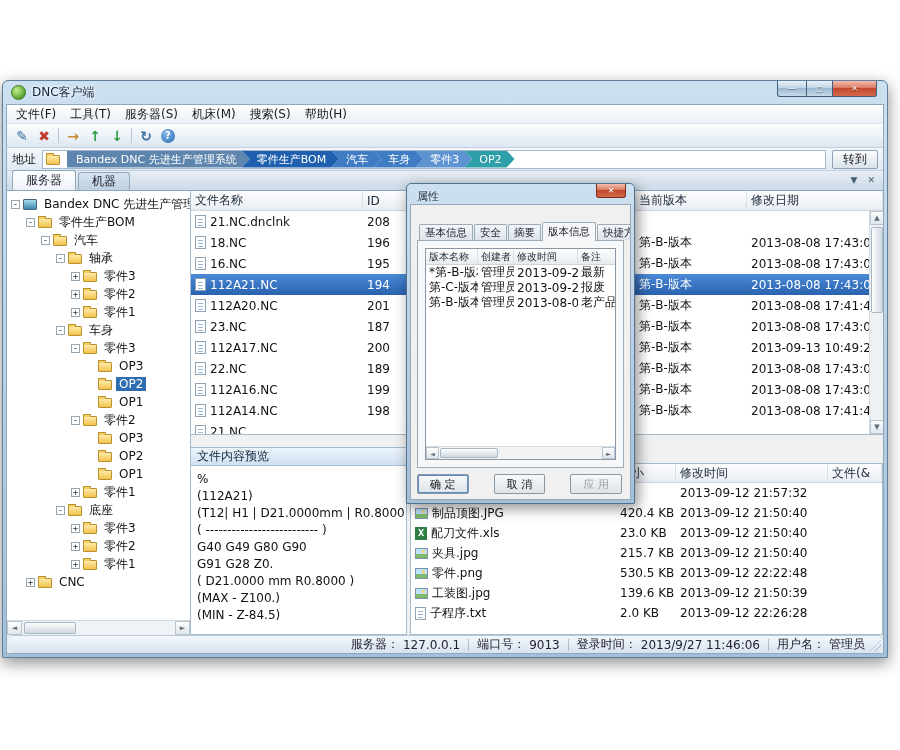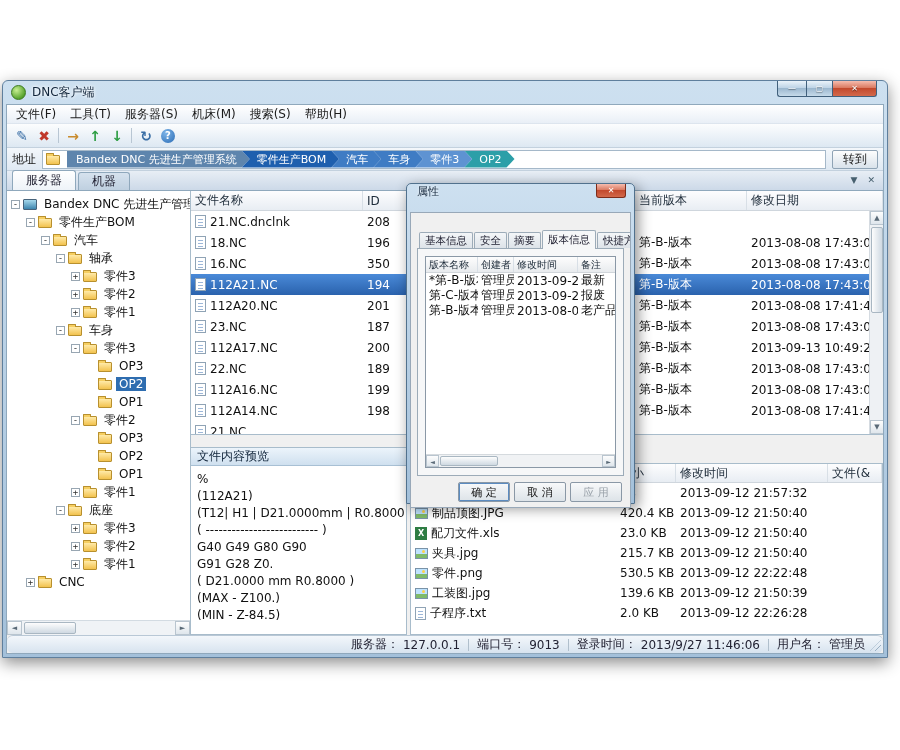--- a/index.html
+++ b/index.html
@@ -111,21 +111,21 @@
   .sb-label{margin-right:4px;white-space:nowrap;}
   .sb-value{white-space:nowrap;text-align:right;}
   .sb-sep{width:1px;height:12px;background:#b0bfcc;margin:0 8px;}
   .grip{position:absolute;right:2px;bottom:2px;width:11px;height:11px;
     background:repeating-linear-gradient(135deg,transparent 0 3px,#9ab0c4 3px 4px);clip-path:polygon(100% 0,100% 100%,0 100%);}
 
   
   .dialog{position:absolute;left:403px;top:102px;width:229px;height:321px;z-index:40;
     background:linear-gradient(#cde0f0,#a3c0da);border:1px solid #51718d;border-radius:5px 5px 0 0;
     box-shadow:3px 4px 14px rgba(0,0,0,.45);padding:0 3px 3px;}
-  .dlg-titlebar{height:28px;display:flex;align-items:flex-start;padding-left:7px;position:relative;}
+  .dlg-titlebar{height:20px;display:flex;align-items:flex-end;padding-left:7px;position:relative;}
   .dlg-title{font-size:11px;color:#10243a;text-shadow:0 0 3px #fff;}
   .dlg-close{position:absolute;right:5px;top:0;width:30px;height:14px;border:1px solid #7d2c1a;border-top:none;border-radius:0 0 3px 3px;
     background:linear-gradient(#f6bcae 0%,#da7a62 45%,#c34a2e 50%,#d3694b 100%);color:#fff;font-size:8px;display:flex;align-items:center;justify-content:center;}
   .dlg-body{height:calc(100% - 20px);background:#f0f0f0;border:1px solid #98a8b8;padding:6px 6px 4px;display:flex;flex-direction:column;overflow:hidden;}
   .dlg-tabs{height:19px;flex:none;display:flex;align-items:flex-end;padding-left:2px;position:relative;z-index:2;margin-top:10px;}
   .dlg-tab{height:16px;display:flex;align-items:center;font-size:10.5px;color:#223;padding:0 5px;margin-right:1px;white-space:nowrap;
     border:1px solid #9cabb8;border-bottom:none;border-radius:2px 2px 0 0;background:linear-gradient(#f4f6f8,#dde3e9);}
   .dlg-tab.active{height:19px;background:#f6f7f8;margin-bottom:-1px;}
   .dlg-page{flex:1;border:1px solid #9cabb8;background:#f6f7f8;padding:7px;display:flex;flex-direction:column;min-height:0;}
   .ver-list{flex:1;border:1px solid #8a98a6;background:#fff;position:relative;display:flex;flex-direction:column;overflow:hidden;}
@@ -134,21 +134,21 @@
   .vl-row{height:15px;display:flex;align-items:center;font-size:12px;color:#111;white-space:nowrap;}
   .vl-row .rcell{padding:0 3px;}
   .c-vname{width:52px;flex:none;}
   .c-creator{width:36px;flex:none;}
   .c-mtime{width:64px;flex:none;}
   .c-remark{width:70px;flex:none;}
   .vl-hscroll{position:absolute;left:0;right:0;bottom:0;height:13px;background:#f0f2f4;border-top:1px solid #d5dade;display:flex;align-items:center;}
   .vl-hscroll .sc-btn{width:13px;height:12px;font-size:6px;}
   .vl-hscroll .sc-btn.right{margin-left:auto;}
   .vl-thumb{width:58px;height:10px;margin-left:1px;background:linear-gradient(#fdfdfd,#cfd9e2);border:1px solid #a9b7c2;border-radius:2px;}
-  .dlg-buttons{height:27px;flex:none;display:flex;align-items:flex-end;justify-content:flex-end;gap:4px;padding:0 2px 1px 0;}
+  .dlg-buttons{height:27px;flex:none;display:flex;align-items:flex-end;justify-content:flex-end;gap:25px;padding:0 2px 1px 0;}
   .dlg-btn{width:52px;height:20px;font-size:11px;color:#111;display:flex;align-items:center;justify-content:center;
     background:linear-gradient(#f8f9fa,#dde3e8);border:1px solid #8a98a6;border-radius:2px;white-space:nowrap;}
   .dlg-btn.default{box-shadow:0 0 0 1px #5b8bc0 inset;}
   .dlg-btn.disabled{color:#9aa2aa;}
 </style>
 </head>
 <body>
 
 <div class="screen">
   <div class="window">
@@ -366,21 +366,21 @@
                   <div class="rcell col-id">196</div>
                   <div class="rcell col-gap"></div>
                   <div class="rcell col-ver">第-B-版本</div>
                   <div class="rcell col-date">2013-08-08 17:43:07</div>
                 </div>
                 <div class="fl-row">
                   <div class="rcell col-name">
                     <span class="page-ico"></span>
                     <span>16.NC</span>
                   </div>
-                  <div class="rcell col-id">350</div>
+                  <div class="rcell col-id">195</div>
                   <div class="rcell col-gap"></div>
                   <div class="rcell col-ver">第-B-版本</div>
                   <div class="rcell col-date">2013-08-08 17:43:09</div>
                 </div>
                 <div class="fl-row selected">
                   <div class="rcell col-name">
                     <span class="page-ico"></span>
                     <span>112A21.NC</span>
                   </div>
                   <div class="rcell col-id">194</div>

